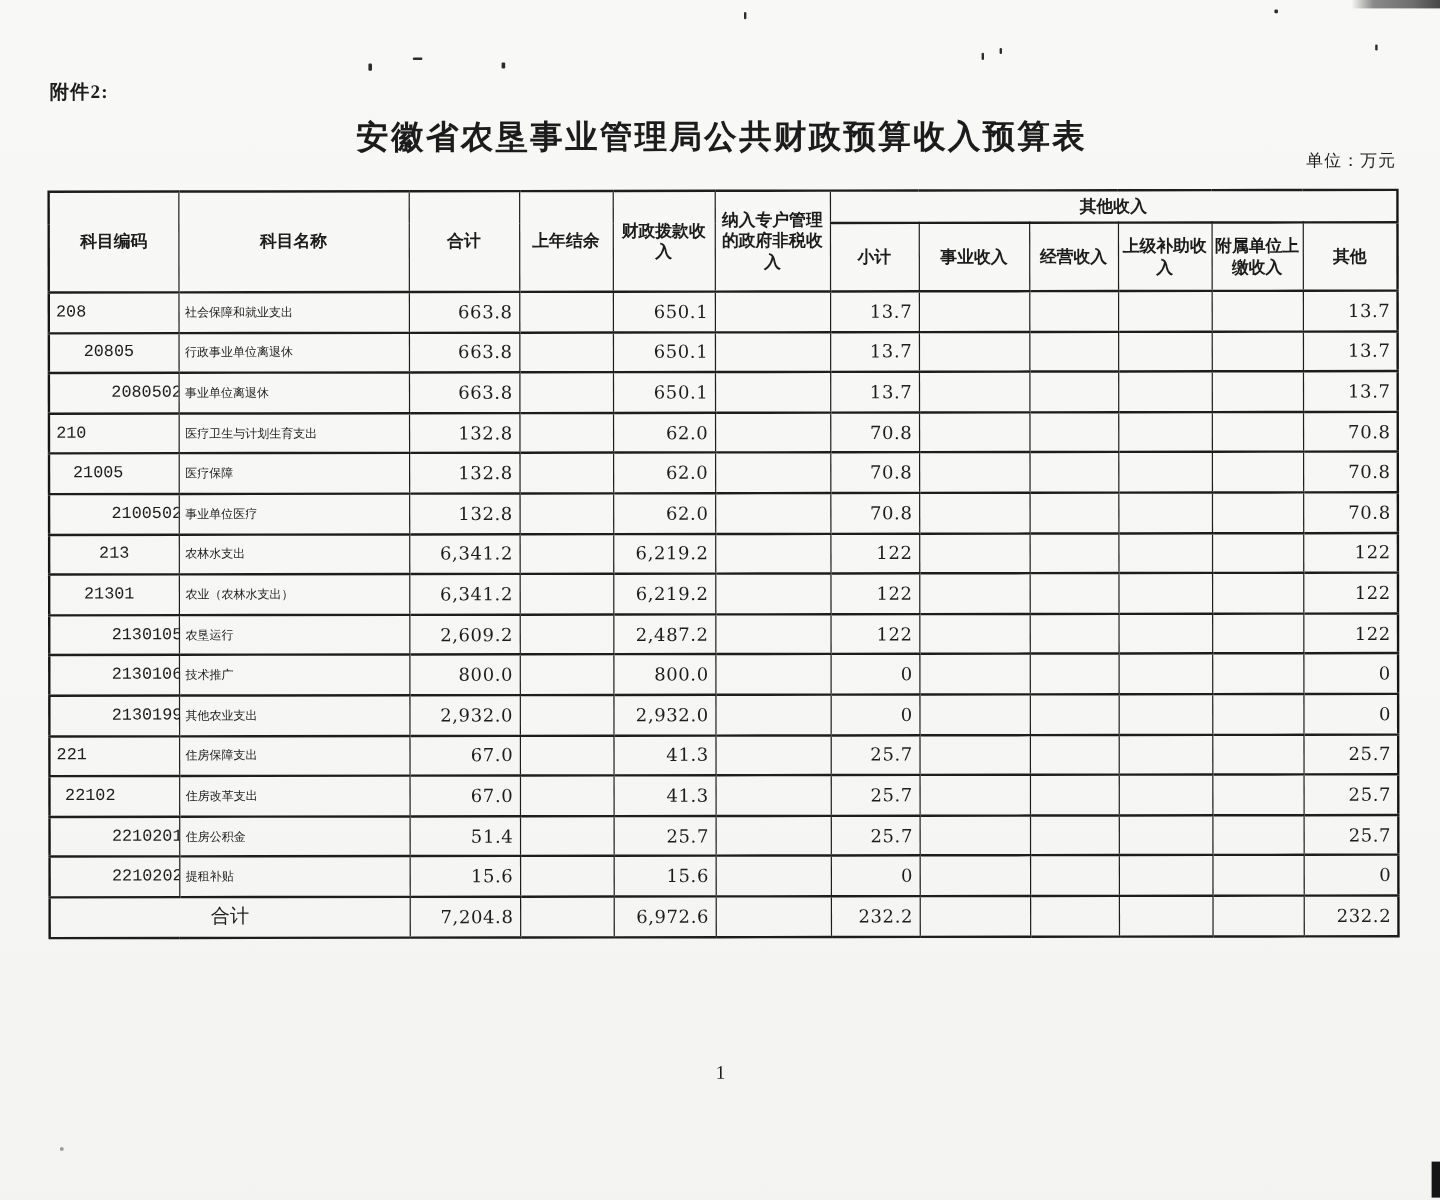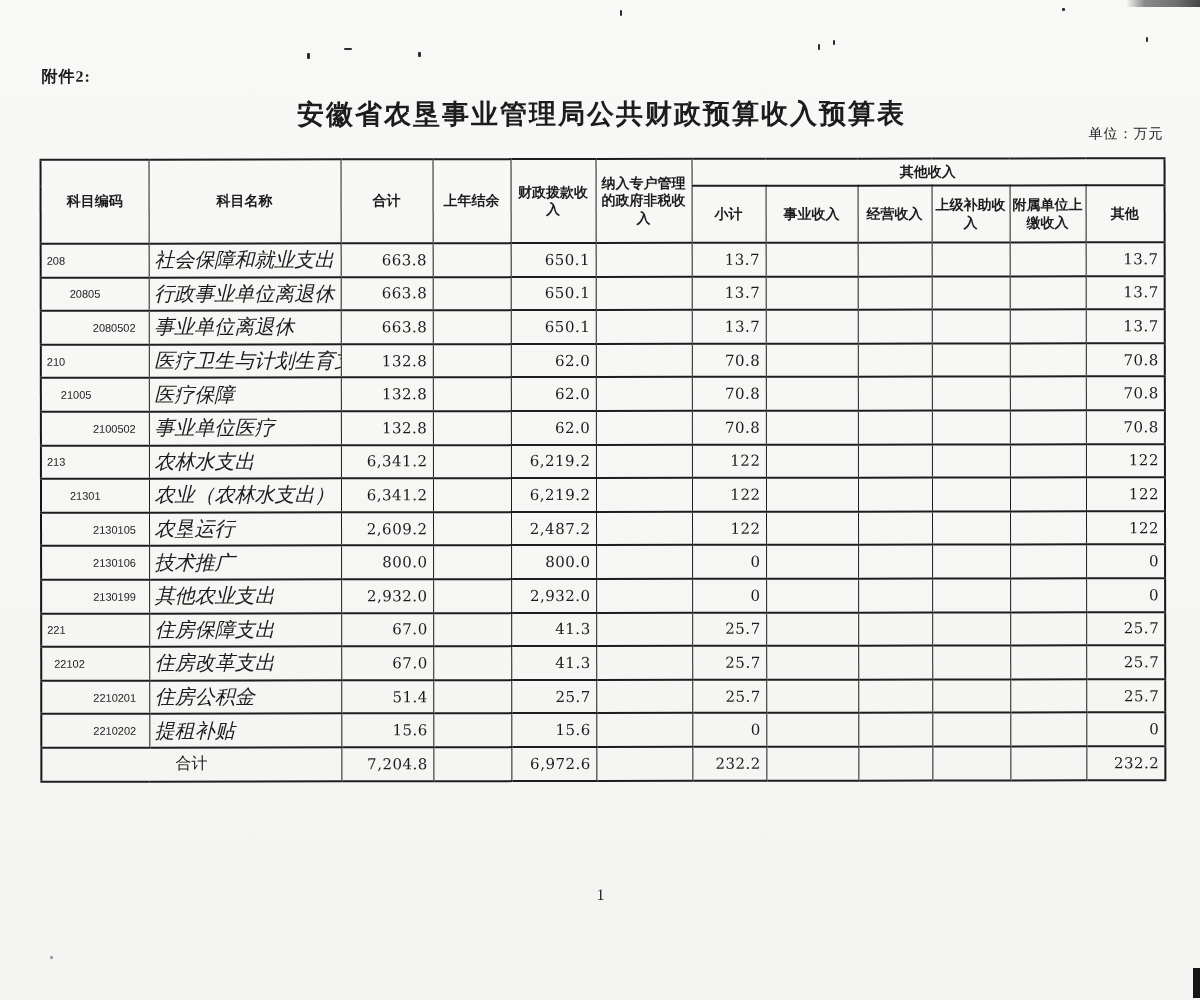--- a/index.html
+++ b/index.html
@@ -41,22 +41,22 @@
     font-size:14px;font-weight:700;text-align:center;vertical-align:middle;
     padding:1px 2px;line-height:1.25;
     font-family:"Liberation Sans","DejaVu Sans",sans-serif;
   }
   tr.group-row{height:27px;}
   tr.subhead-row{height:57px;}
   tbody td{
     height:31.6px;font-size:15px;padding:0 5px;vertical-align:middle;
     white-space:nowrap;
   }
-  td.code{text-align:left;font-size:11px;font-family:Liberation Sans, sans-serif;}
-  td.name{text-align:left;font-size:20px;font-family:"Liberation Sans","DejaVu Sans",sans-serif;font-style:italic;}
+  td.code{text-align:left;font-size:14px;font-family:Liberation Mono, monospace;}
+  td.name{text-align:left;font-size:10px;font-family:"Liberation Sans","DejaVu Sans",sans-serif;}
   td.num{text-align:right;font-family:"DejaVu Serif",serif;letter-spacing:0.5px;}
   td.total-label{text-align:center;font-size:16px;font-family:"Liberation Sans","DejaVu Sans",sans-serif;}
   .notes{
     position:absolute;left:42px;top:797px;
     font-size:14.5px;font-family:"Liberation Sans","DejaVu Sans",sans-serif;
     letter-spacing:0.5px;
   }
   .notes .note-line2{margin-top:15px;margin-left:24px;}
   .pagenum{
     position:absolute;left:560px;top:886px;width:80px;
@@ -191,21 +191,21 @@
             <td class="num">62.0</td>
             <td class="num"></td>
             <td class="num">70.8</td>
             <td class="num"></td>
             <td class="num"></td>
             <td class="num"></td>
             <td class="num"></td>
             <td class="num">70.8</td>
           </tr>
           <tr>
-            <td class="code" style="padding-left: 5px;">213</td>
+            <td class="code" style="padding-left: 5px; text-align: center;">213</td>
             <td class="name">农林水支出</td>
             <td class="num">6,341.2</td>
             <td class="num"></td>
             <td class="num">6,219.2</td>
             <td class="num"></td>
             <td class="num">122</td>
             <td class="num"></td>
             <td class="num"></td>
             <td class="num"></td>
             <td class="num"></td>

